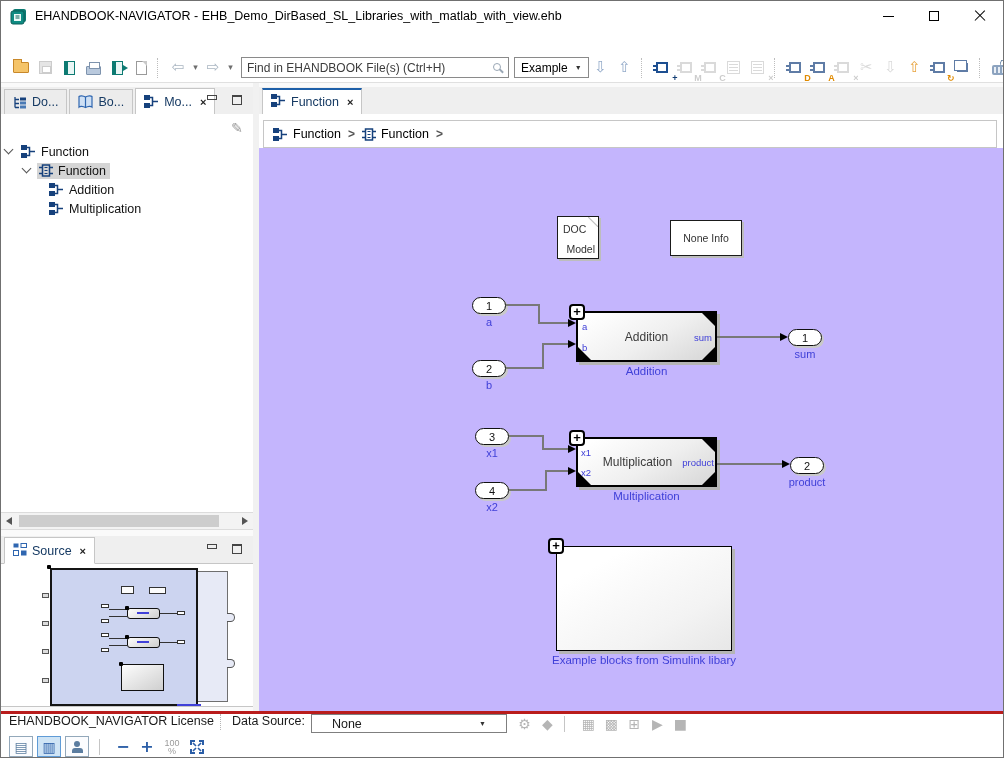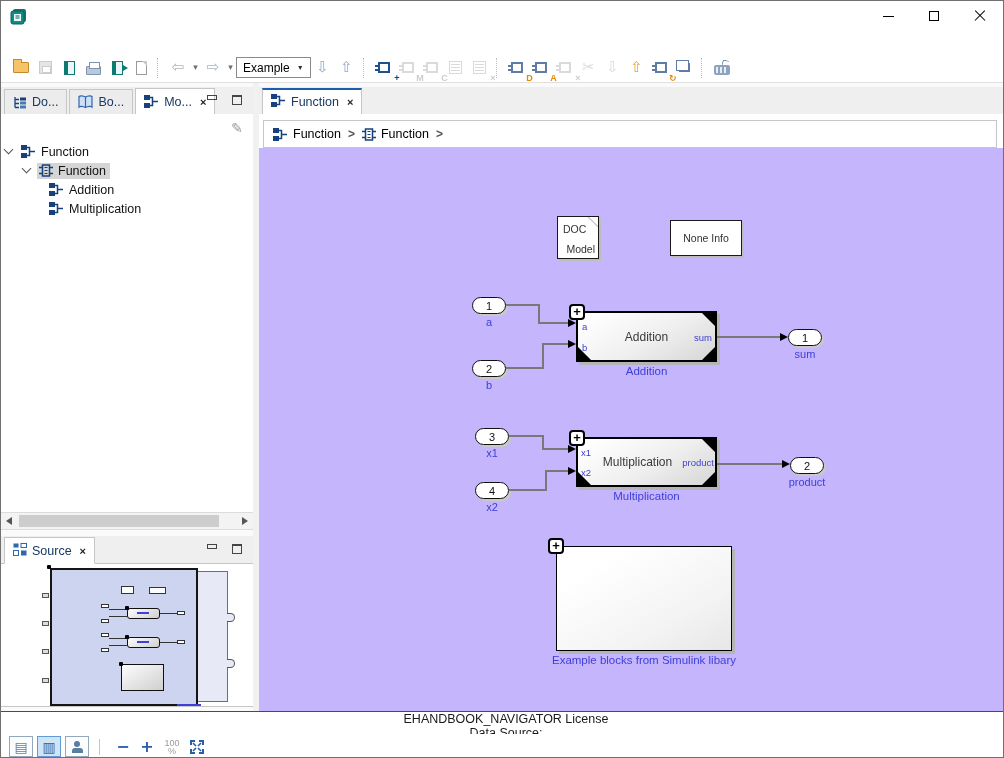--- a/index.html
+++ b/index.html
@@ -125,24 +125,24 @@
   .tri-br { position:absolute; bottom:0; right:0; border-bottom:13px solid #000; border-left:13px solid transparent; }
   .plusbadge { position:absolute; left:-9px; top:-9px; width:16px; height:16px; background:#fff; border:2px solid #000; border-radius:4px; font:bold 13px/12px "Liberation Sans",sans-serif; text-align:center; color:#000; z-index:3; }
   .pin { position:absolute; font-size:9.5px; color:#4040d8; z-index:2; }
   .blk-label { position:absolute; font-size:11.5px; color:#4040d8; text-align:center; }
   .oval { position:absolute; width:34px; height:17px; border:1px solid #111; border-radius:9px; background:#fff; box-shadow:2px 2px 0 #c9c9c9; display:flex; align-items:center; justify-content:center; font-size:11px; color:#111; }
   .oval-label { position:absolute; width:64px; font-size:11px; color:#4040d8; text-align:center; }
   .ln { position:absolute; background:#787878; }
   .arr { position:absolute; width:0; height:0; border-left:8px solid #000; border-top:4.5px solid transparent; border-bottom:4.5px solid transparent; }
 
   
-  .statusbar { position:absolute; left:0; top:710px; right:0; height:23px; border-top:1px solid #b91c1c; display:flex; align-items:center; padding-left:8px; background:#fff; font-size:12.5px;flex-direction:column; }
+  .statusbar { position:absolute; left:0; top:710px; right:0; height:23px; border-top:3px solid #b91c1c; display:flex; padding-left:8px; background:#fff; font-size:12.5px; }
   .ssep { width:8px; height:16px; border-left:1px dotted #b5b5b5; margin:0 4px 0 6px; }
   .ssolid { width:8px; height:16px; border-left:1px solid #c5c5c5; margin:0 4px 0 6px; }
-  .ds-select { width:196px; height:19px; border:1px solid #7f7f7f; background:#fff; display:flex; align-items:center; justify-content:space-between; padding:0 5px; margin-left:6px; }
+  .ds-select { width:196px; height:19px; border:1px solid #7f7f7f; background:#fff; display:flex; align-items:center; justify-content:space-between; padding:0 20px; margin-left:6px; }
   .ds-select .caret { font-size:7px; color:#333; }
   .sic { width:23px; height:20px; display:flex; align-items:center; justify-content:center; font-size:14px; color:#b5b5b5; }
 
   
   .bottombar { position:absolute; left:0; top:733px; right:0; height:25px; display:flex; align-items:center; padding-left:8px; background:#fff; }
   .vbtn { width:24px; height:21px; border:1px solid #93a8ba; background:#fbfcfe; display:flex; align-items:center; justify-content:center; margin-right:4px; font-size:14px; }
   .vbtn.selected { border:1px solid #5f9bd6; background:#cfe4f5; }
   .zctl { width:24px; text-align:center; font-weight:bold; font-size:16px; color:#2b5ea7; font-family:"DejaVu Sans",sans-serif; }
   .z100 { width:22px; text-align:center; color:#9a9a9a; font-size:9px; line-height:8px; margin:0 2px; }
 </style>
@@ -151,20 +151,21 @@
 
 <div class="app">
 
   <div class="titlebar">
     <svg width="17" height="17" viewBox="0 0 17 17">
         <rect x="3" y="1" width="13" height="13" rx="2" fill="#0c7a72"></rect>
         <rect x="1" y="3" width="13" height="13" rx="2" fill="#0f8c83" stroke="#0a5e58"></rect>
         <rect x="4" y="6" width="7" height="7" fill="#eafaf8"></rect>
         <path d="M5.5 8 h4 M5.5 10 h4" stroke="#0a5e58"></path>
       </svg>
+    <span class="title-text">EHANDBOOK-NAVIGATOR - EHB_Demo_DirBased_SL_Libraries_with_matlab_with_view.ehb</span>
     <div class="win-controls">
       <div class="win-btn">
           <span class="wmin"></span>
         </div>
       <div class="win-btn">
           <span class="wmax"></span>
         </div>
       <div class="win-btn">
           <span class="wclose"></span>
         </div>
@@ -197,20 +198,21 @@
       </span>
       <span class="tb small">
         <span class="g" style="color: rgb(110, 110, 110);">▾</span>
       </span>
       <span class="tb">
         <span class="g" style="color: rgb(170, 182, 194);">⇨</span>
       </span>
       <span class="tb small">
         <span class="g" style="color: rgb(110, 110, 110);">▾</span>
       </span>
+      <span class="searchwrap"><input type="text" placeholder="Find in EHANDBOOK File(s) (Ctrl+H)" style=""><span class="mag"></span></span>
       <span class="dd">
         <span>Example</span>
         <span class="caret">▼</span>
       </span>
       <span class="tb">
         <span class="g" style="color: rgb(147, 170, 201);">⇩</span>
       </span>
       <span class="tb">
         <span class="g" style="color: rgb(147, 170, 201);">⇧</span>
       </span>

